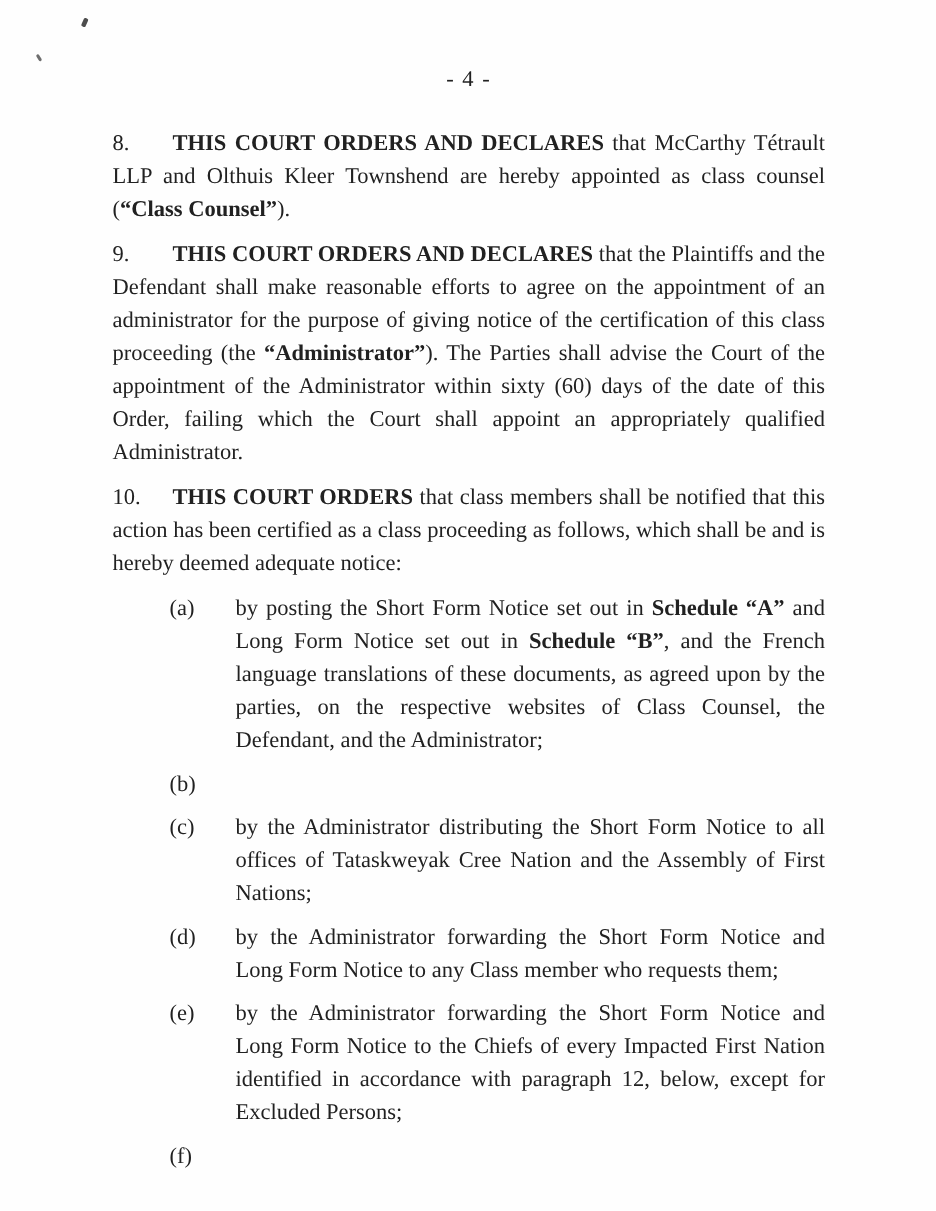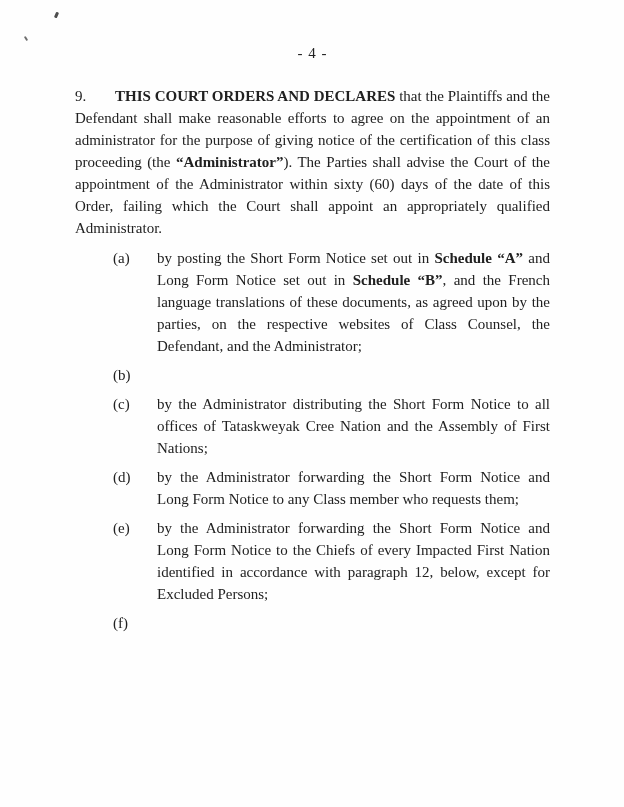--- a/index.html
+++ b/index.html
@@ -72,23 +72,25 @@
 </head>
 <body>
 
 <div class="page">
 
   <span class="speck speck-1"></span>
   <span class="speck speck-2"></span>
 
   <div class="page-number">- 4 -</div>
 
+  <p class="para"><span class="pnum">8.</span><span><span class="seg-bold">THIS COURT ORDERS AND DECLARES</span><span> that McCarthy Tétrault LLP and Olthuis Kleer Townshend are hereby appointed as class counsel (</span><span class="seg-bold">“Class Counsel”</span><span>).</span></span></p>
 
   <p class="para"><span class="pnum">9.</span><span><span class="seg-bold">THIS COURT ORDERS AND DECLARES</span><span> that the Plaintiffs and the Defendant shall make reasonable efforts to agree on the appointment of an administrator for the purpose of giving notice of the certification of this class proceeding (the </span><span class="seg-bold">“Administrator”</span><span>). The Parties shall advise the Court of the appointment of the Administrator within sixty (60) days of the date of this Order, failing which the Court shall appoint an appropriately qualified Administrator.</span></span></p>
 
+  <p class="para"><span class="pnum">10.</span><span><span class="seg-bold">THIS COURT ORDERS</span><span> that class members shall be notified that this action has been certified as a class proceeding as follows, which shall be and is hereby deemed adequate notice:</span></span></p>
 
   <div class="notice-list">
 
     <div class="notice-item">
       <span class="item-label">(a)</span>
       <div class="item-text"><span>by posting the Short Form Notice set out in </span><span class="seg-bold">Schedule “A”</span><span> and Long Form Notice set out in </span><span class="seg-bold">Schedule “B”</span><span>, and the French language translations of these documents, as agreed upon by the parties, on the respective websites of Class Counsel, the Defendant, and the Administrator;</span></div>
     </div>
 
     <div class="notice-item">
       <span class="item-label">(b)</span>

